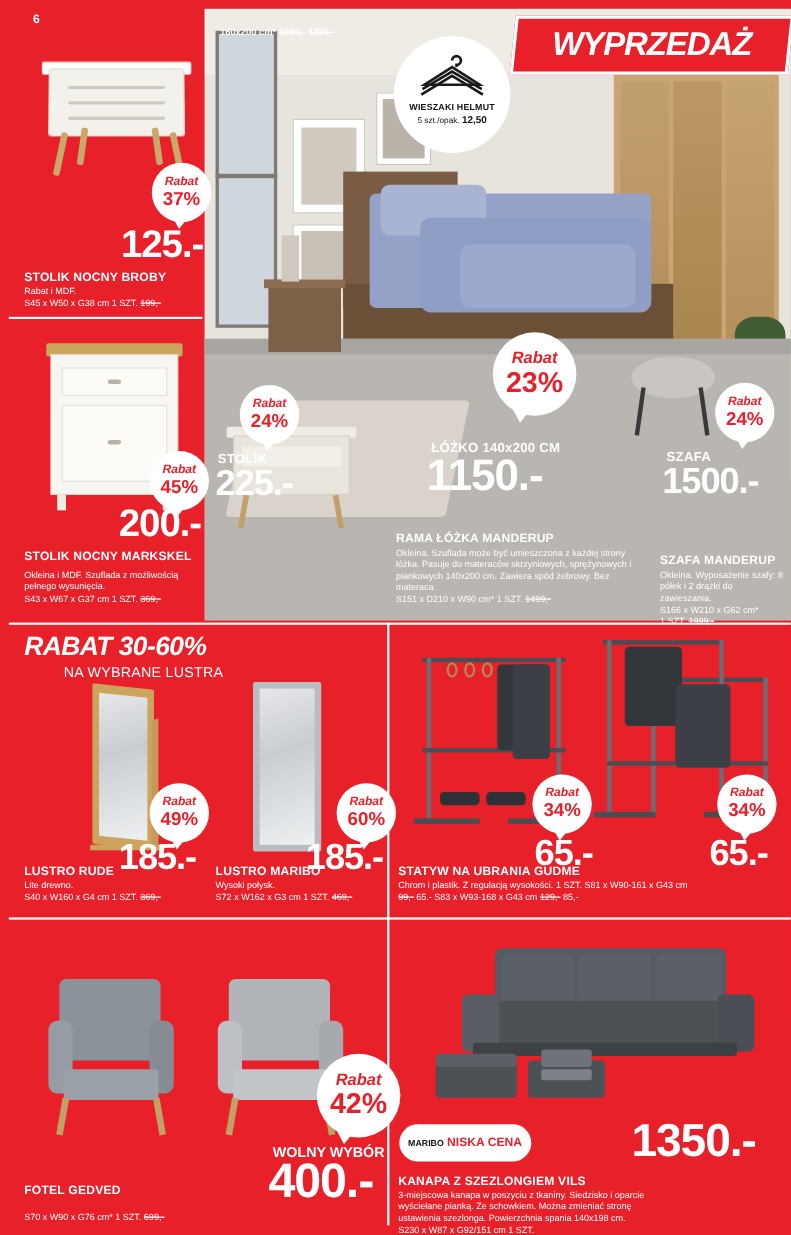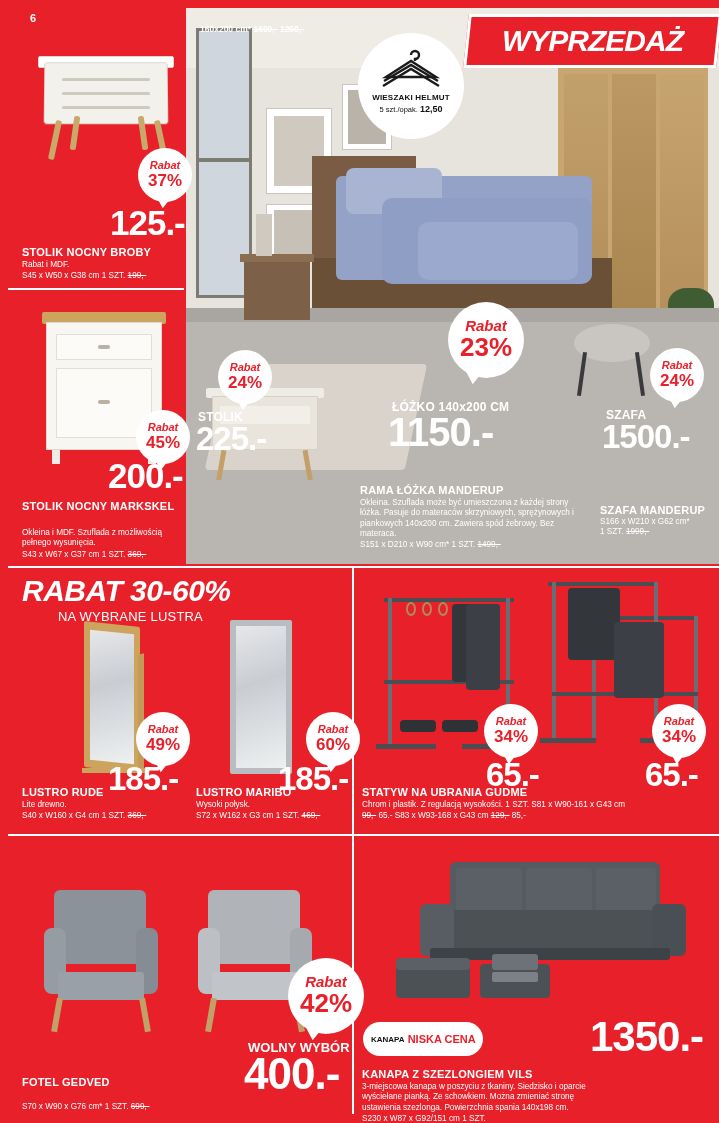--- a/index.html
+++ b/index.html
@@ -102,21 +102,21 @@
   .badge-circle .bs b { font-size: 9px; }
 
   
   .hanger { position: absolute; left: 20px; top: 14px; width: 66px; height: 44px; }
 
   
   .headline {
     position: absolute; left: 22px; top: 574px; width: 330px;
   }
   .headline .h1 {
-    font-size: 30px; font-weight: 700; font-style: italic; letter-spacing: -0.5px;
+    font-size: 24px; font-weight: 700; font-style: italic; letter-spacing: -0.5px;
   }
   .headline .h2 { font-size: 13px; font-weight: 400; margin-top: 1px; letter-spacing:.2px;}
 
   
   .wolny { position: absolute; left: 248px; top: 1040px; font-size: 13px; font-weight: 700; }
 
   
   .zniska {
     position: absolute; left: 363px; top: 1022px;
     width: 120px; height: 34px;
@@ -293,21 +293,21 @@
 
   <div class="rabat" style="left:136px; top:410px;">
     <span class="r1">Rabat</span>
     <span class="r2">45%</span>
   </div>
 
   <div class="price" style="left:108px; top:458px; font-size:35px;">200.-</div>
 
   <div class="block" style="left:22px; top:500px; width:156px;">
     <div class="ptitle">STOLIK NOCNY MARKSKEL</div>
-    <div class="pdesc" style="margin-top:16px;">Okleina i MDF. Szuflada z możliwością pełnego wysunięcia.</div>
+    <div class="pdesc" style="margin-top:6px;">Okleina i MDF. Szuflada z możliwością pełnego wysunięcia.</div>
     <div class="pdesc" style="margin-top:1px;">
       <span>S43 x W67 x G37 cm</span>
       <b>1 SZT.</b>
       <b class="strike">369,-</b>
     </div>
   </div>
 
   <div class="photo" style="left:192px; top:380px; width:140px; height:100px;">
     <div class="sh" style="left:14px; top:8px; width:118px; height:10px; background:#efece5; border-radius:2px;"></div>
     <div class="sh" style="left:20px; top:16px; width:106px; height:54px; background:#e9e5dc; border:1px solid #d6d1c6;"></div>
@@ -349,20 +349,21 @@
     <span class="r1">Rabat</span>
     <span class="r2">24%</span>
   </div>
 
   <div class="block ptitle" style="left:606px; top:408px; font-size:12px;">SZAFA</div>
 
   <div class="price" style="left:602px; top:420px; font-size:33px;">1500.-</div>
 
   <div class="block" style="left:600px; top:504px; width:114px;">
     <div class="ptitle">SZAFA MANDERUP</div>
+    <div class="pdesc" style="margin-top:2px;">Okleina. Wyposażenie szafy: 8 półek i 2 drążki do zawieszania.</div>
     <div class="pdesc" style="margin-top:1px;">
       <span>S166 x W210 x G62 cm*</span>
     </div>
     <div class="pdesc">
       <b>1 SZT.</b>
       <b class="strike">1999,-</b>
     </div>
   </div>
 
   <div class="hline" style="left:8px; top:566px; width:711px;"></div>
@@ -529,25 +530,25 @@
 
   <div class="photo" style="left:396px; top:950px; width:160px; height:70px;">
     <div class="sh" style="left:0; top:14px; width:74px; height:34px; background:#4c5156; border-radius:4px;"></div>
     <div class="sh" style="left:0; top:8px; width:74px; height:12px; background:#5b6066; border-radius:4px;"></div>
     <div class="sh" style="left:84px; top:14px; width:70px; height:34px; background:#4c5156; border-radius:4px;"></div>
     <div class="sh" style="left:96px; top:4px; width:46px; height:16px; background:#6d7278; border-radius:3px;"></div>
     <div class="sh" style="left:96px; top:22px; width:46px; height:10px; background:#7c8188; border-radius:2px;"></div>
   </div>
 
   <div class="zniska">
-    <span class="z1">KANAPA</span>
+    <span class="z1">MARIBO</span>
     <span class="z2">NISKA CENA</span>
   </div>
 
-  <div class="price" style="left:590px; top:1016px; font-size:42px;">1350.-</div>
+  <div class="price" style="left:574px; top:1016px; font-size:42px;">1350.-</div>
 
   <div class="block" style="left:362px; top:1068px; width:230px;">
     <div class="ptitle">KANAPA Z SZEZLONGIEM VILS</div>
     <div class="pdesc" style="margin-top:2px;">3-miejscowa kanapa w poszyciu z tkaniny. Siedzisko i oparcie wyściełane pianką. Ze schowkiem. Można zmieniać stronę ustawienia szezlonga. Powierzchnia spania 140x198 cm.</div>
     <div class="pdesc" style="margin-top:1px;">
       <span>S230 x W87 x G92/151 cm</span>
       <b>1 SZT.</b>
     </div>
   </div>
 

